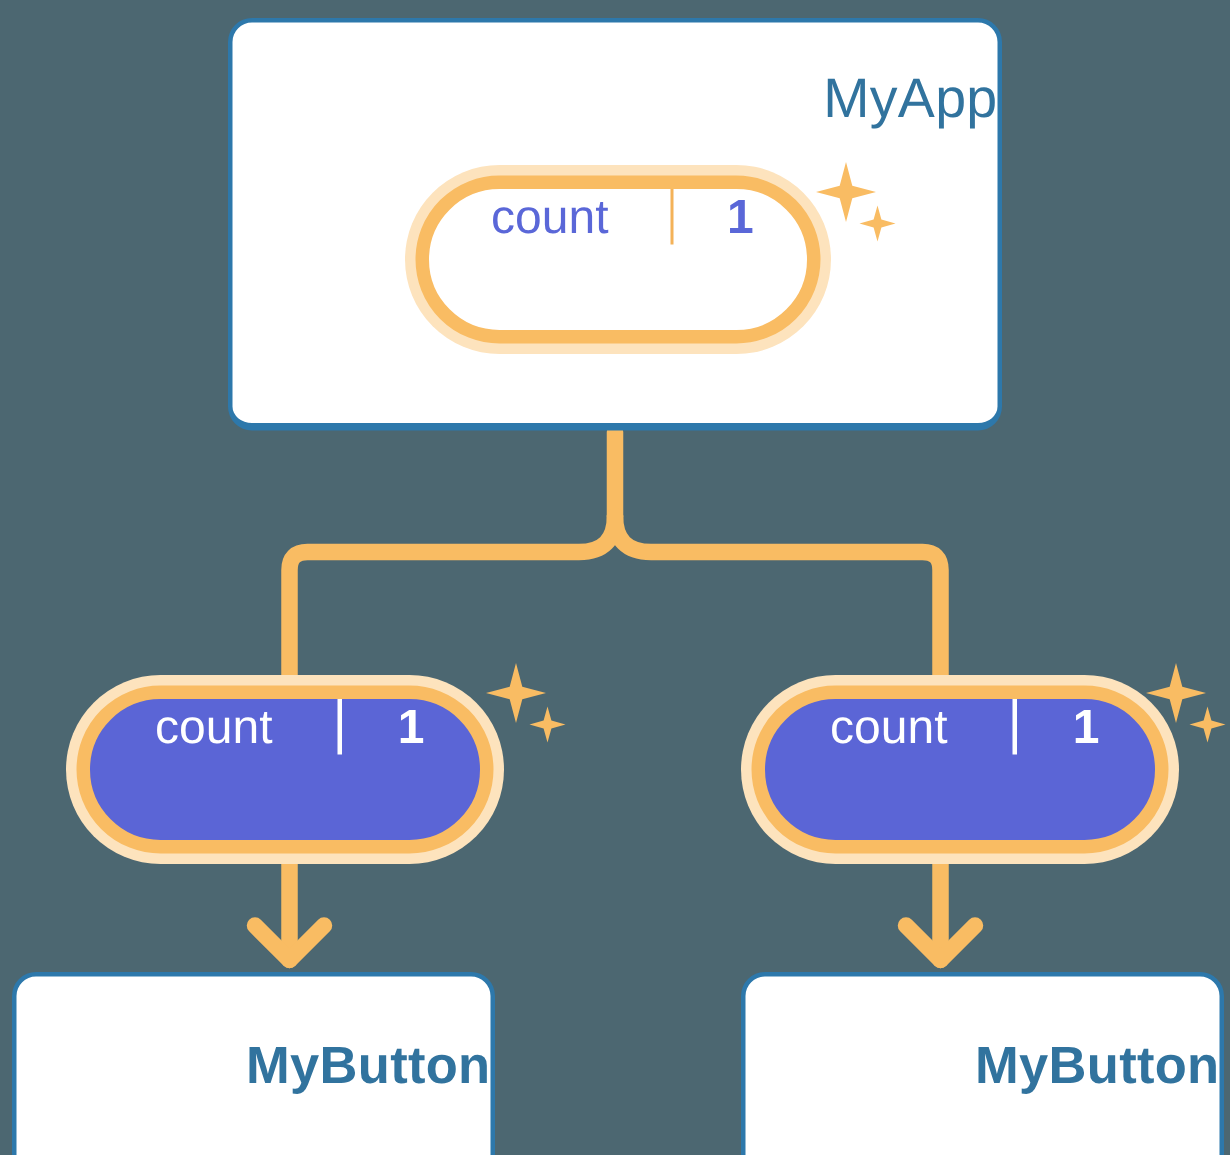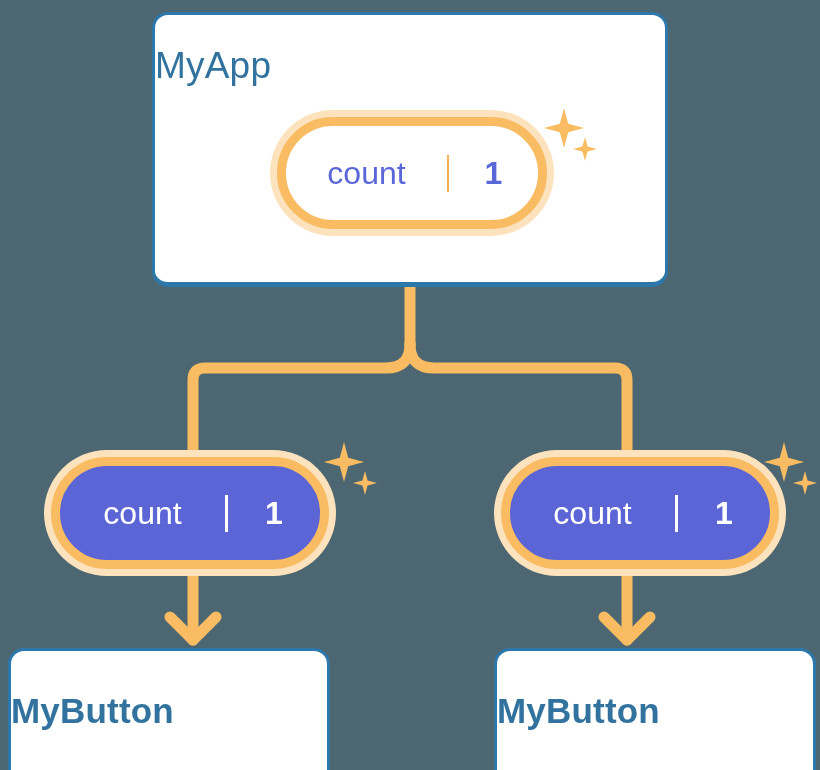--- a/index.html
+++ b/index.html
@@ -38,21 +38,21 @@
     background: #ffffff;
     border: 3px solid #2d78ab;
     border-bottom-width: 5px;
     border-radius: 16px;
     box-sizing: border-box;
   }
   .card-title {
     position: absolute;
     left: 0;
     width: 100%;
-    text-align: left;
+    text-align: right;
     color: #31739e;
     font-weight: 400;
     letter-spacing: 0.2px;
     white-space: nowrap;
   }
 
   #card-myapp {
     left: 152px;
     top: 12px;
     width: 516px;
@@ -76,21 +76,21 @@
   }
 
   
   .pill-wrap {
     position: absolute;
   }
   .pill {
     position: relative;
     box-sizing: border-box;
     display: flex;
-    align-items: center;
+    align-items: flex-start;
     border-style: solid;
     border-color: #f9bc63;
     border-radius: 999px;
     overflow: hidden;
   }
   .pill-halo {
     position: absolute;
     border-radius: 999px;
     background: #fde3bd;
   }

